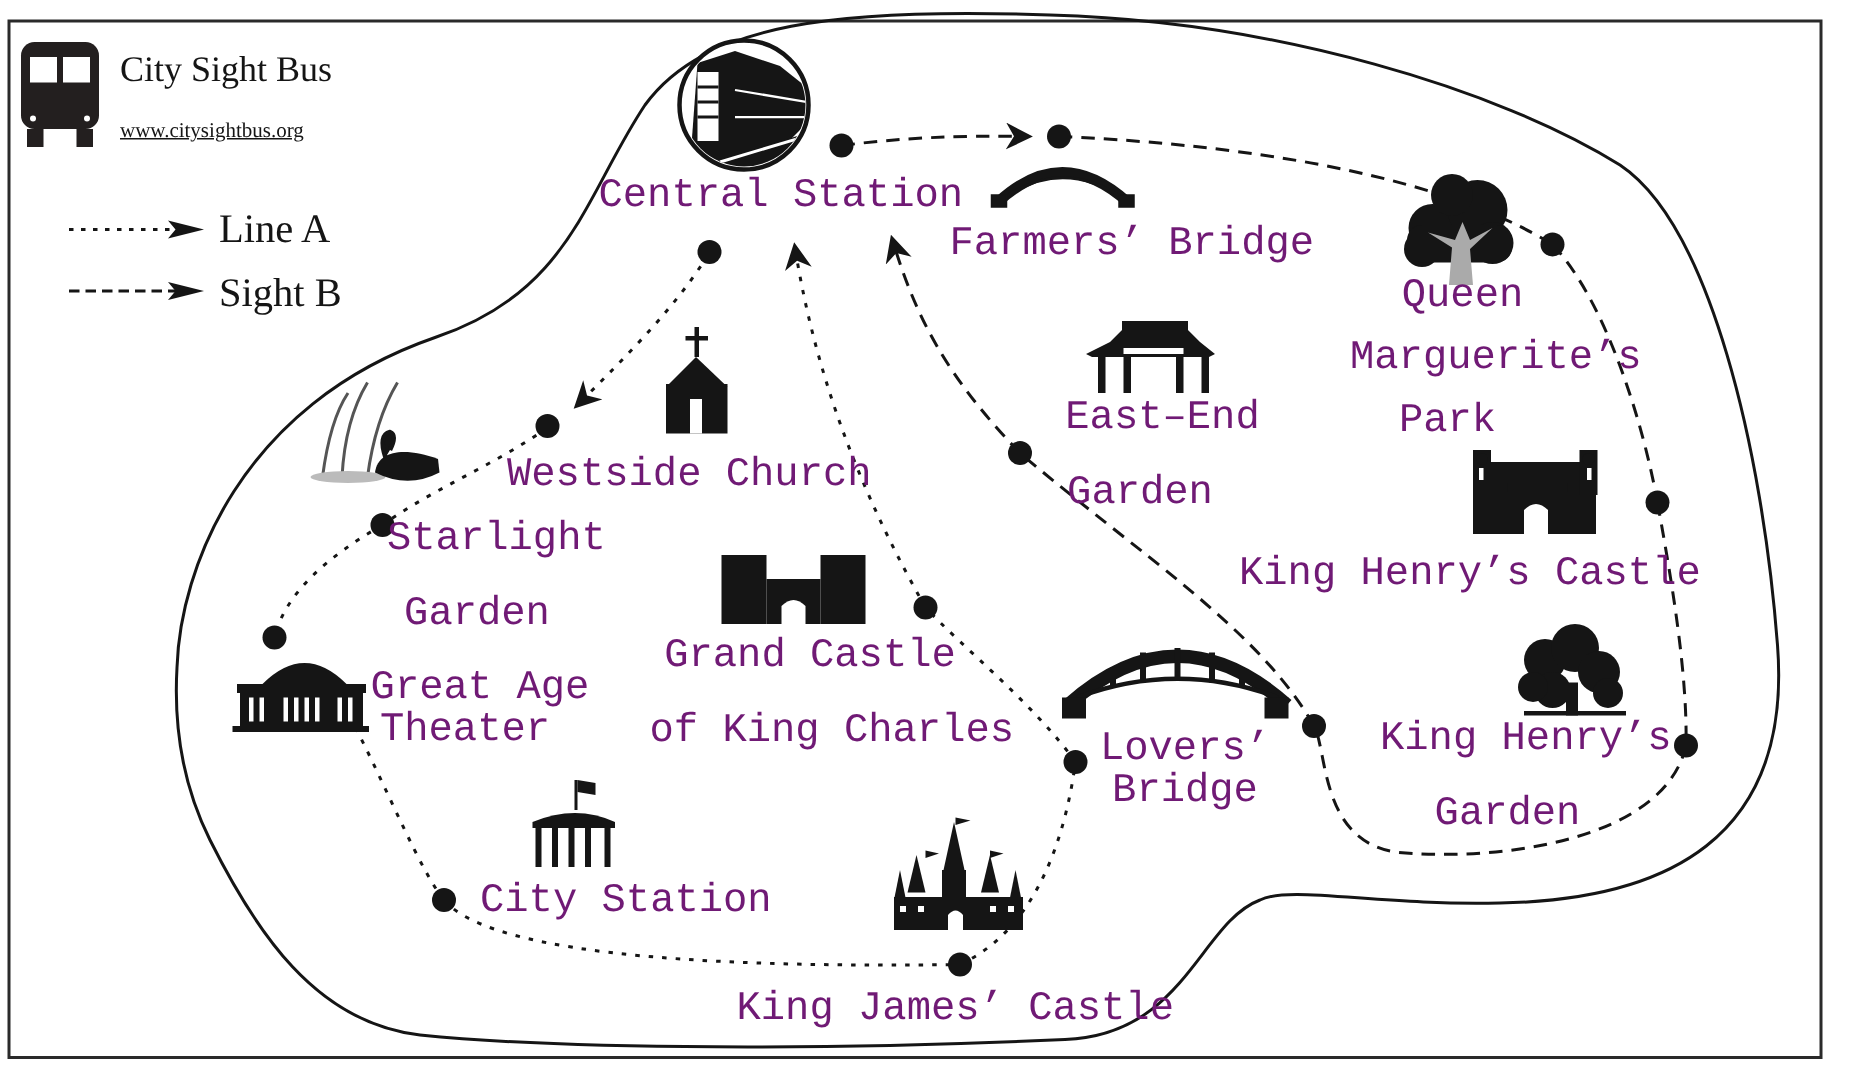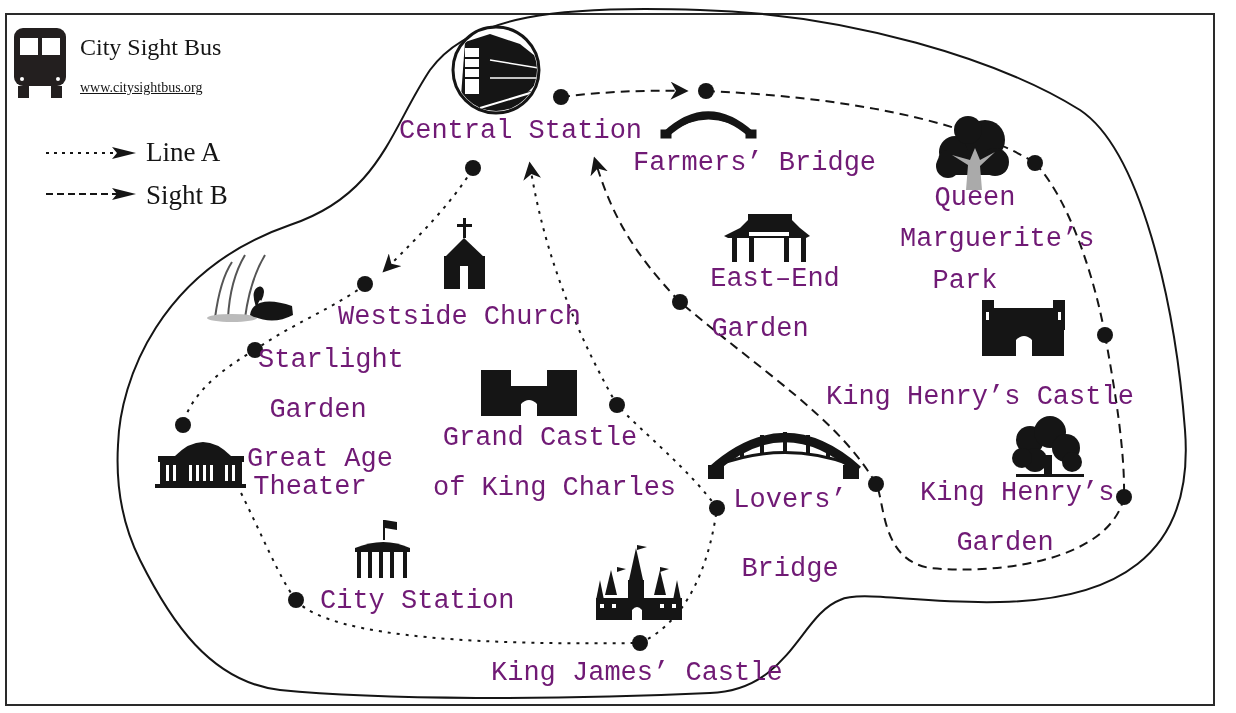--- a/index.html
+++ b/index.html
@@ -254,34 +254,34 @@
 <div class="lbl" style="left:399px; top:118px;">Central Station</div>
 <div class="lbl" style="left:633px; top:150px;">Farmers’ Bridge</div>
 
 <div class="lbl c" style="left:900px; top:185px; width:150px;">Queen</div>
 <div class="lbl c" style="left:900px; top:226px; width:150px;">Marguerite’s</div>
 <div class="lbl c" style="left:900px; top:268px; width:130px;">Park</div>
 
 <div class="lbl c" style="left:700px; top:266px; width:150px;">East–End</div>
 <div class="lbl c" style="left:700px; top:316px; width:120px;">Garden</div>
 
-<div class="lbl" style="left:826px; top:384px;">King Henry’s Castle</div>
+<div class="lbl" style="left:826px; top:370px;">King Henry’s Castle</div>
 
 <div class="lbl c" style="left:920px; top:480px; width:190px;">King Henry’s</div>
 <div class="lbl c" style="left:920px; top:530px; width:170px;">Garden</div>
 
 <div class="lbl" style="left:338px; top:304px;">Westside Church</div>
 
 <div class="lbl c" style="left:258px; top:347px; width:120px;">Starlight</div>
 <div class="lbl c" style="left:258px; top:397px; width:120px;">Garden</div>
 
 <div class="lbl c" style="left:245px; top:446px; width:150px;">Great Age</div>
 <div class="lbl c" style="left:250px; top:474px; width:120px;">Theater</div>
 
 <div class="lbl c" style="left:440px; top:425px; width:200px;">Grand Castle</div>
 <div class="lbl c" style="left:433px; top:475px; width:220px;">of King Charles</div>
 
 <div class="lbl" style="left:320px; top:588px;">City Station</div>
 
 <div class="lbl c" style="left:730px; top:487px; width:120px;">Lovers’</div>
-<div class="lbl c" style="left:730px; top:556px; width:120px;">Bridge</div>
+<div class="lbl c" style="left:730px; top:515px; width:120px;">Bridge</div>
 
 <div class="lbl" style="left:491px; top:660px;">King James’ Castle</div>
 
 </body></html>

